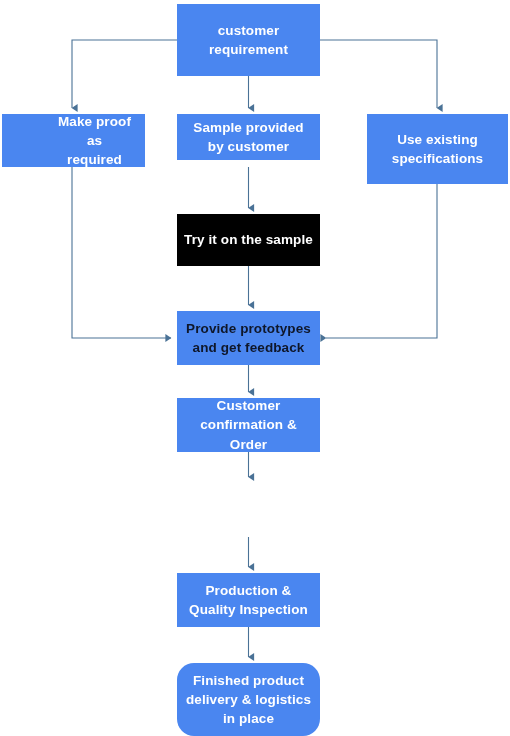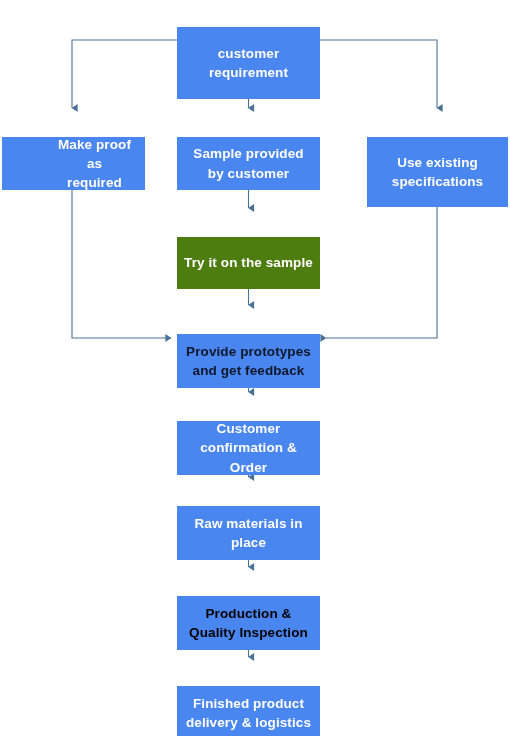--- a/index.html
+++ b/index.html
@@ -35,21 +35,20 @@
     align-items: center;
     justify-content: center;
     text-align: center;
     font-weight: bold;
     font-size: 13.5px;
     line-height: 1.42;
     letter-spacing: 0.1px;
     padding: 2px 6px;
     white-space: pre-line;
     z-index: 2;
-    margin-top: 23px;
   }
   .node.wide-text {
     font-size: 13.5px;
   }
 </style>
 </head>
 <body>
 
 <div id="canvas" style="background: rgb(255, 255, 255);">
 
@@ -91,38 +90,36 @@
       <path d="M248.5,627 L248.5,657" marker-end="url(#arrowDown)"></path>
     </g>
   </svg>
 
   <div class="node" style="left: 177px; top: 4px; width: 143px; height: 72px; background: rgb(74, 134, 240); color: rgb(255, 255, 255);">customer
 requirement</div>
 
   <div class="node" style="left: 2px; top: 114px; width: 143px; height: 53px; background: rgb(74, 134, 240); color: rgb(255, 255, 255); padding-left: 48px;">Make proof as
 required</div>
 
-  <div class="node" style="left: 177px; top: 114px; width: 143px; height: 53px; background: rgb(74, 134, 240); color: rgb(255, 255, 255);">Sample provided
+  <div class="node" style="left: 177px; top: 114px; width: 143px; height: 46px; background: rgb(74, 134, 240); color: rgb(255, 255, 255);">Sample provided
 by customer</div>
 
   <div class="node" style="left: 367px; top: 114px; width: 141px; height: 70px; background: rgb(74, 134, 240); color: rgb(255, 255, 255);">Use existing
 specifications</div>
 
-  <div class="node wide-text" style="left: 177px; top: 214px; width: 143px; height: 52px; background: #4d7c0f; color: rgb(255, 255, 255);">Try it on the sample</div>
+  <div class="node wide-text" style="left: 177px; top: 214px; width: 143px; height: 52px; background: #000000; color: rgb(255, 255, 255);">Try it on the sample</div>
 
   <div class="node" style="left: 177px; top: 311px; width: 143px; height: 54px; background: rgb(74, 134, 240); color: #0f172a;">Provide prototypes
 and get feedback</div>
 
   <div class="node" style="left: 177px; top: 398px; width: 143px; height: 54px; background: rgb(74, 134, 240); color: rgb(255, 255, 255);">Customer
 confirmation &amp;
 Order</div>
 
-  <div class="node" style="left: 177px; top: 483px; width: 143px; height: 54px; background: rgb(74, 134, 240); color: rgb(255, 255, 255);">Raw materials in
-place</div>
 
-  <div class="node" style="left: 177px; top: 573px; width: 143px; height: 54px; background: rgb(74, 134, 240); color: #000000;">Production &amp;
+  <div class="node" style="left: 177px; top: 573px; width: 143px; height: 54px; background: rgb(74, 134, 240); color: #ffffff;">Production &amp;
 Quality Inspection</div>
 
-  <div class="node" style="left: 177px; top: 663px; width: 143px; height: 73px; background: rgb(74, 134, 240); color: rgb(255, 255, 255);">Finished product
+  <div class="node" style="left: 177px; top: 663px; width: 143px; height: 73px; background: rgb(74, 134, 240); color: rgb(255, 255, 255); border-radius: 17px;">Finished product
 delivery &amp; logistics
 in place</div>
 
 </div>
 
 </body></html>

